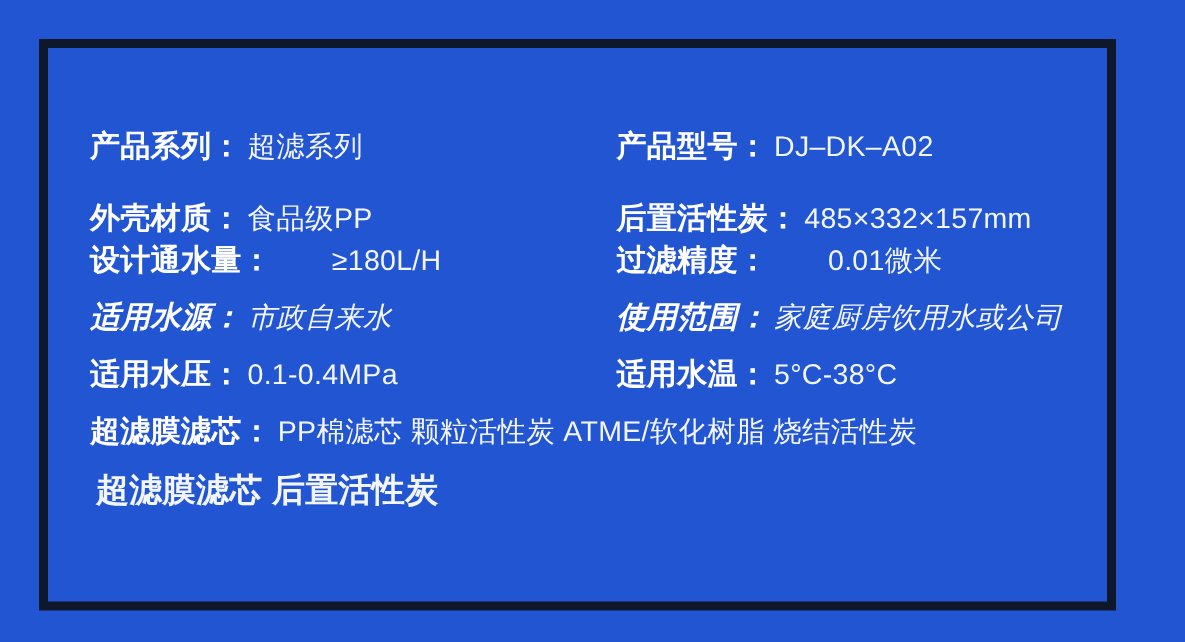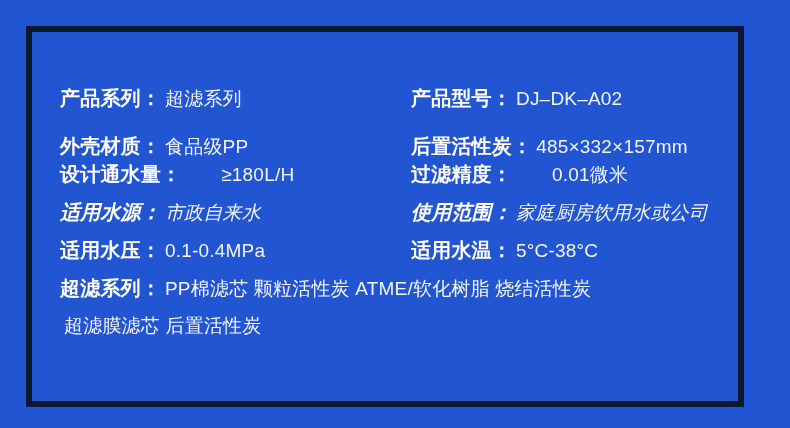--- a/index.html
+++ b/index.html
@@ -57,23 +57,23 @@
   }
   .val {
     font-weight: normal;
     color: #f2f5fb;
     font-size: 19px;
     margin-left: 4px;
     letter-spacing: 0.2px;
   }
   .val-gap { }
   .val-cont {
-    font-weight: normal;
+    font-weight: bold;
     color: #f2f5fb;
-    font-size: 19px;
+    font-size: 22px;
     letter-spacing: 0.2px;
   }
 </style>
 </head>
 <body>
 
 <div class="spec-frame">
   <div class="spec-grid">
 
     <div class="spec-row col-left r1">
@@ -120,21 +120,21 @@
       <span class="lbl">使用范围：</span>
       <span class="val">家庭厨房饮用水或公司</span>
     </div>
 
     <div class="spec-row col-right r5">
       <span class="lbl">适用水温：</span>
       <span class="val val-gap">5°C-38°C</span>
     </div>
 
     <div class="spec-row wide r6">
-      <span class="lbl">超滤系列：</span>
+      <span class="lbl">超滤膜滤芯：</span>
       <span class="val">PP棉滤芯 颗粒活性炭 ATME/软化树脂 烧结活性炭</span>
     </div>
 
     <div class="spec-row cont r7">
       <span class="val-cont">超滤膜滤芯 后置活性炭</span>
     </div>
 
   </div>
 </div>
 

